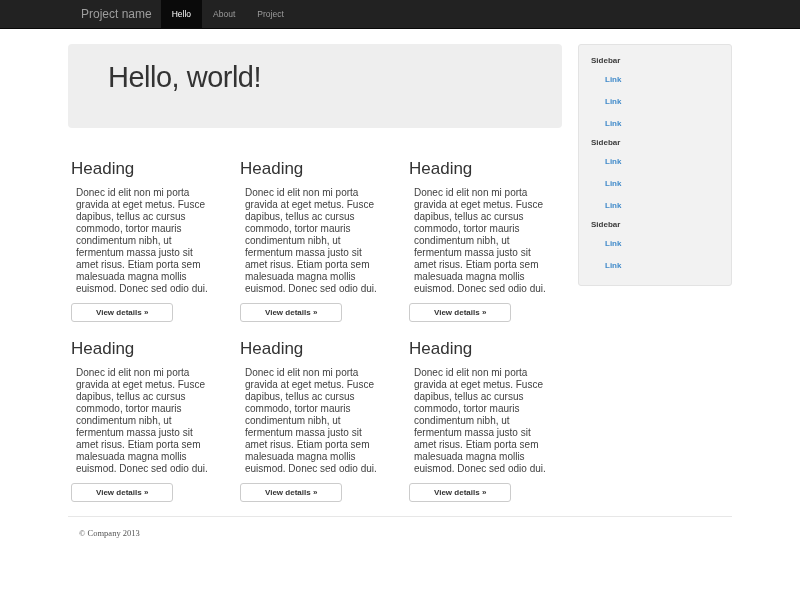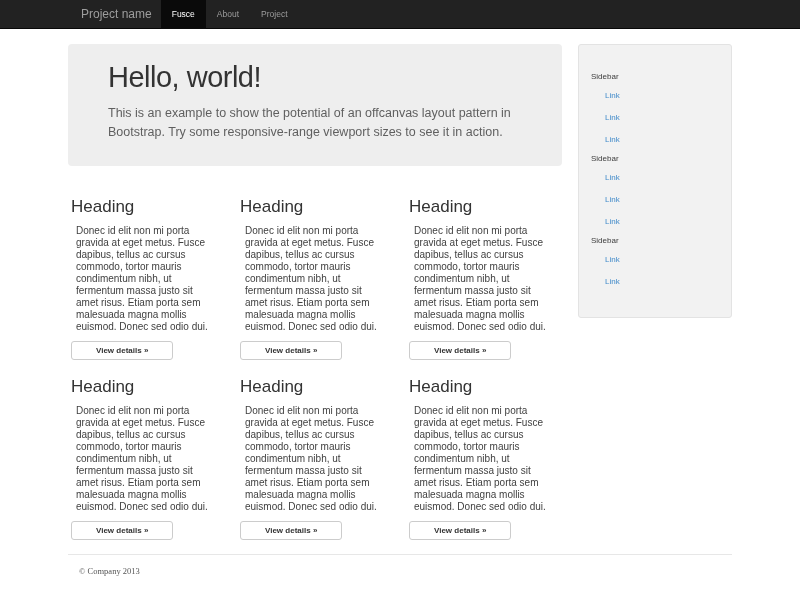--- a/index.html
+++ b/index.html
@@ -93,21 +93,22 @@
     cursor: pointer;
   }
 
   
   .swell {
     margin-top: 15px;
     width: 154px;
     background: var(--sidebar-bg, #f2f2f2);
     border: 1px solid var(--sidebar-border, #e3e3e3);
     border-radius: 3px;
-    padding: 24px 0;
+    padding: 8px 0;
+    font-weight: bold;
   }
   .sheader {
     font-size: 8px; line-height: 12px;
     padding: 2px 0 2px 12px;
     color: #3c3c3c;
   }
   .slink {
     display: block;
     font-size: 8px; line-height: 12px;
     padding: 5px 0 5px 26px;
@@ -130,40 +131,39 @@
   }
 </style>
 </head>
 <body>
 
 <nav class="navbar">
   <div class="navbar-inner">
     <a class="brand">Project name</a>
     <ul class="nav">
       <li>
-          <a class="active">Fusce</a>
+          <a class="active">Hello</a>
         </li>
       <li>
           <a>About</a>
         </li>
       <li>
           <a>Project</a>
         </li>
     </ul>
   </div>
 </nav>
 
 <div class="container">
   <div class="row-off">
 
     <div class="main-col">
 
       <div class="jumbotron">
         <h1>Hello, world!</h1>
-        <p>This is an example to show the potential of an offcanvas layout pattern in Bootstrap. Try some responsive-range viewport sizes to see it in action.</p>
       </div>
 
       <div class="cards-row">
         <div class="card">
           <h2>Heading</h2>
           <p>Donec id elit non mi porta gravida at eget metus. Fusce dapibus, tellus ac cursus commodo, tortor mauris condimentum nibh, ut fermentum massa justo sit amet risus. Etiam porta sem malesuada magna mollis euismod. Donec sed odio dui.</p>
           <a class="btn">View details »</a>
         </div>
         <div class="card">
           <h2>Heading</h2>

